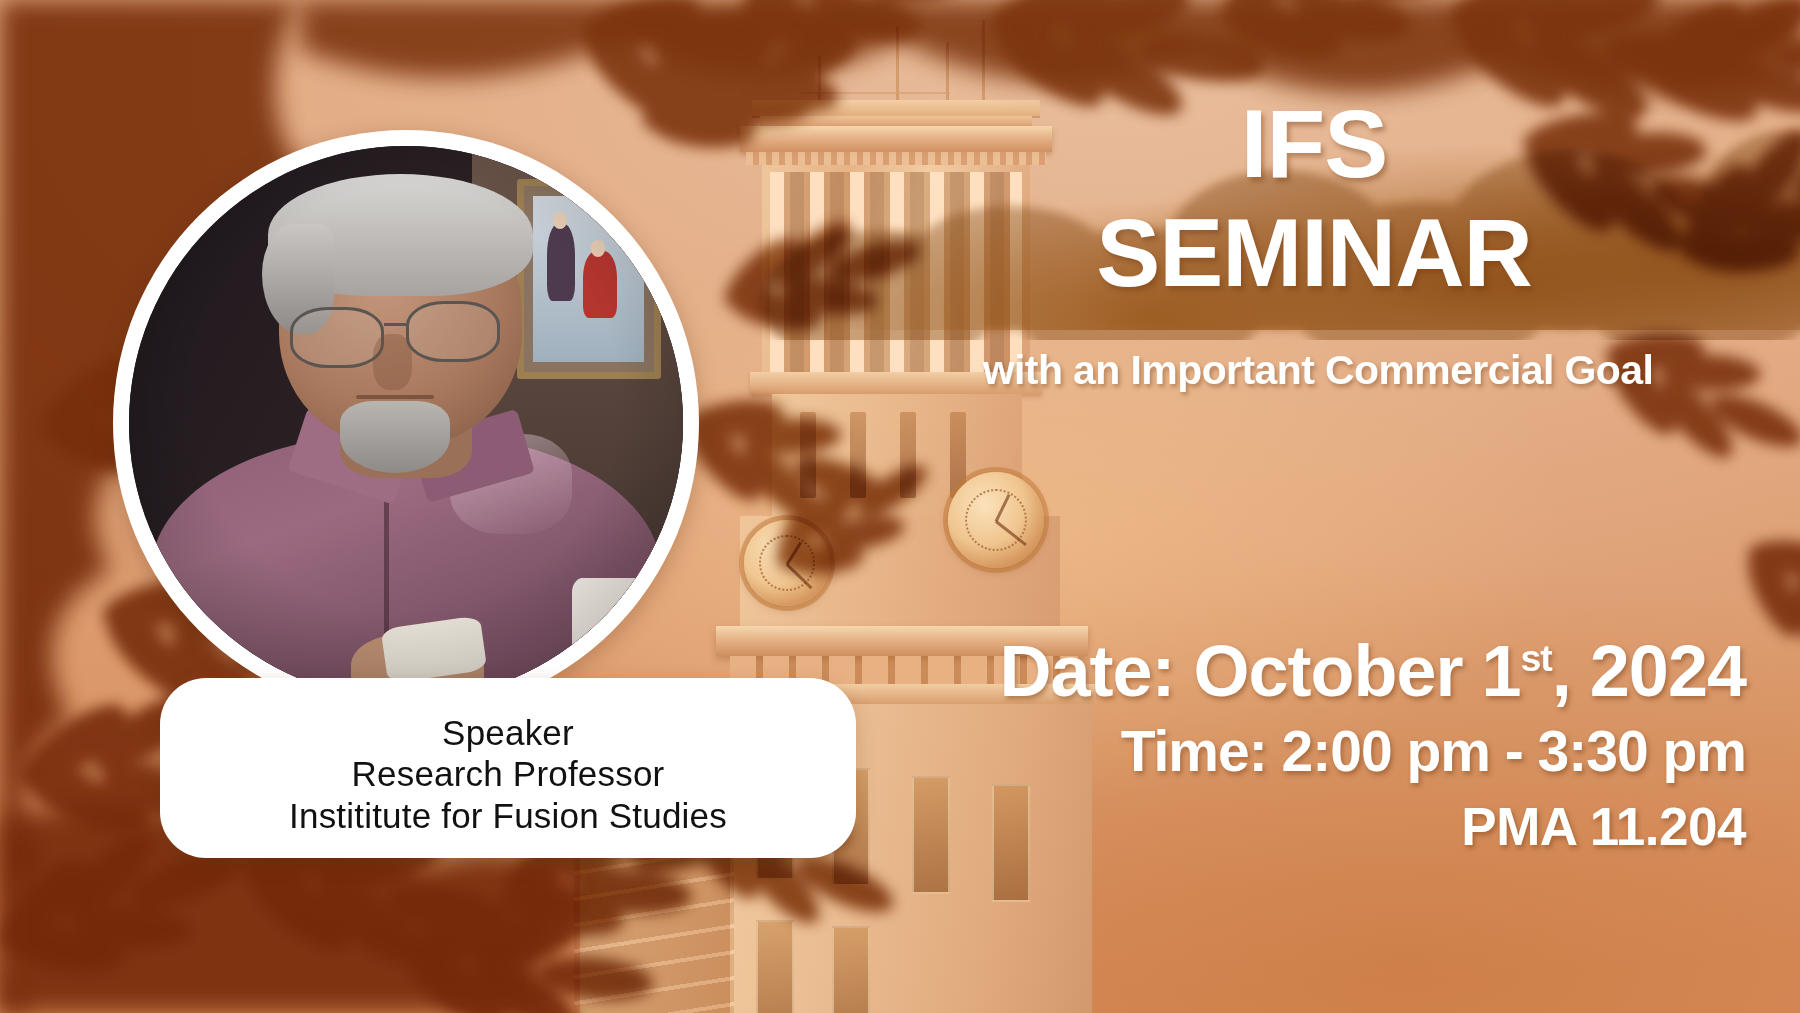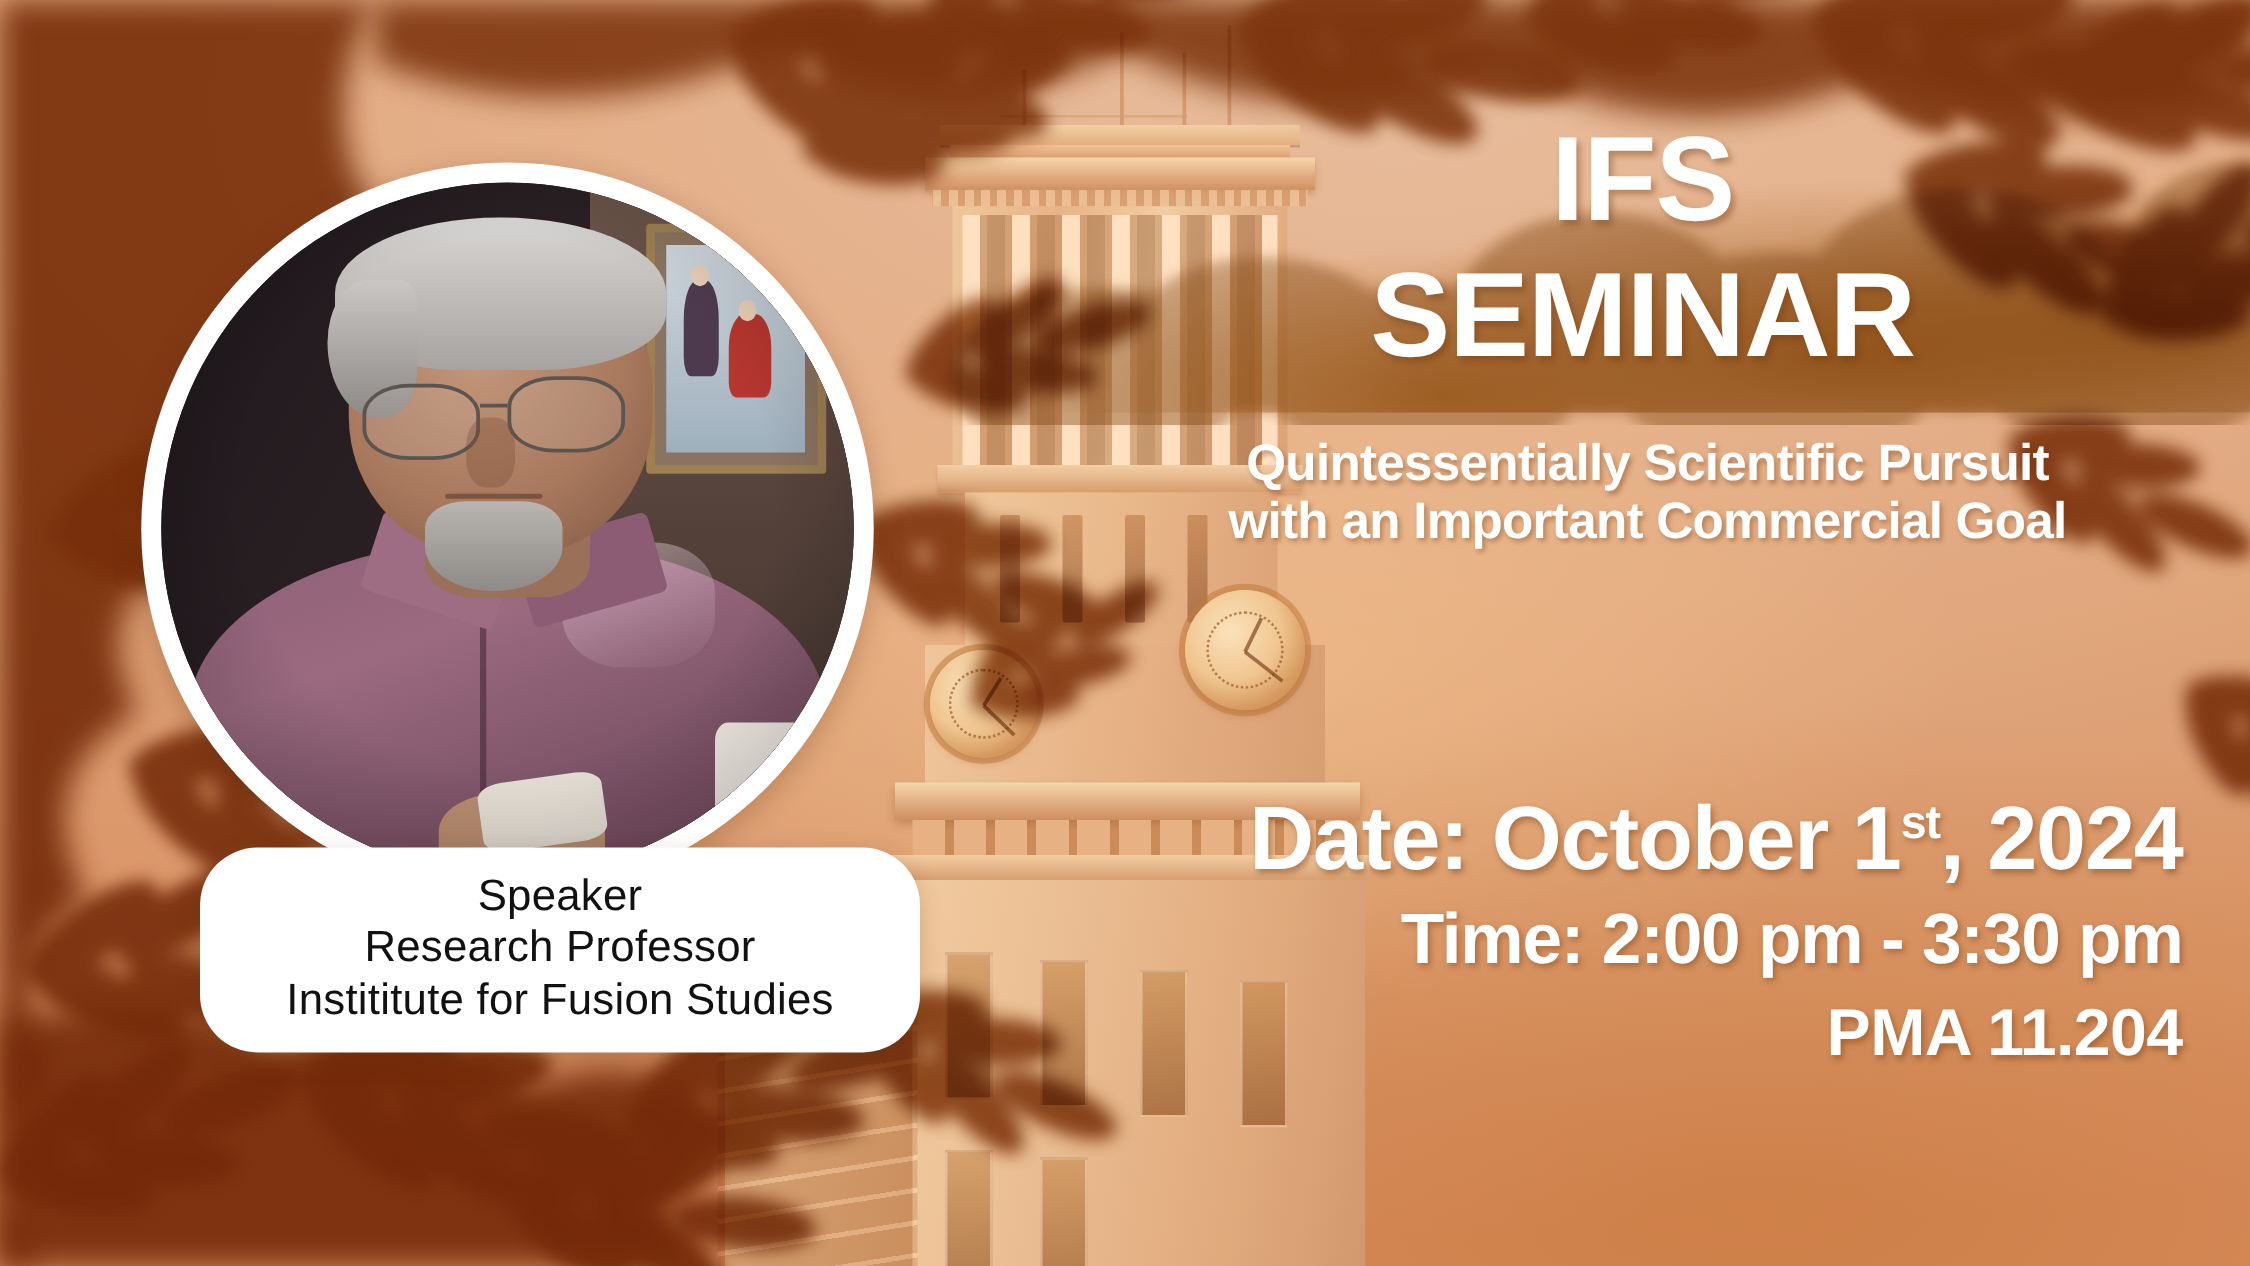--- a/index.html
+++ b/index.html
@@ -175,21 +175,21 @@
   .portrait {
     width:100%; height:100%; border-radius:50%;
     overflow:hidden; position:relative;
     background:#241e22;
   }
   .portrait .p-layer { position:absolute; }
 
   
   .speaker-card {
     position:absolute; left:160px; top:678px;
-    width:576px; padding:18px 26px 22px;
+    width:696px; padding:34px 26px 22px;
     background:#fff;
     border-radius:46px;
     text-align:center;
     box-shadow:0 6px 20px rgba(90,44,10,.22);
     z-index:6;
   }
   .speaker-card div {
     font-size:35px; line-height:1.18; color:#111; letter-spacing:.2px;
     white-space:nowrap;
   }
@@ -429,21 +429,20 @@
     <div>Speaker</div>
     <div>Research Professor</div>
     <div>Instititute for Fusion Studies</div>
   </div>
 
   <div class="right-col">
     <div class="kicker" id="ifs">IFS</div>
     <div class="kicker" id="seminar">SEMINAR</div>
 
     <div class="talk-title">
-      <span>Quintessentially Scientific Pursuit</span>
       <span>with an Important Commercial Goal</span>
     </div>
 
     <div class="when">
       <div class="l1"><span>Date: October 1</span><sup>st</sup><span>, 2024</span></div>
       <div class="l2">Time: 2:00 pm - 3:30 pm</div>
       <div class="l3">PMA 11.204</div>
     </div>
   </div>
 

